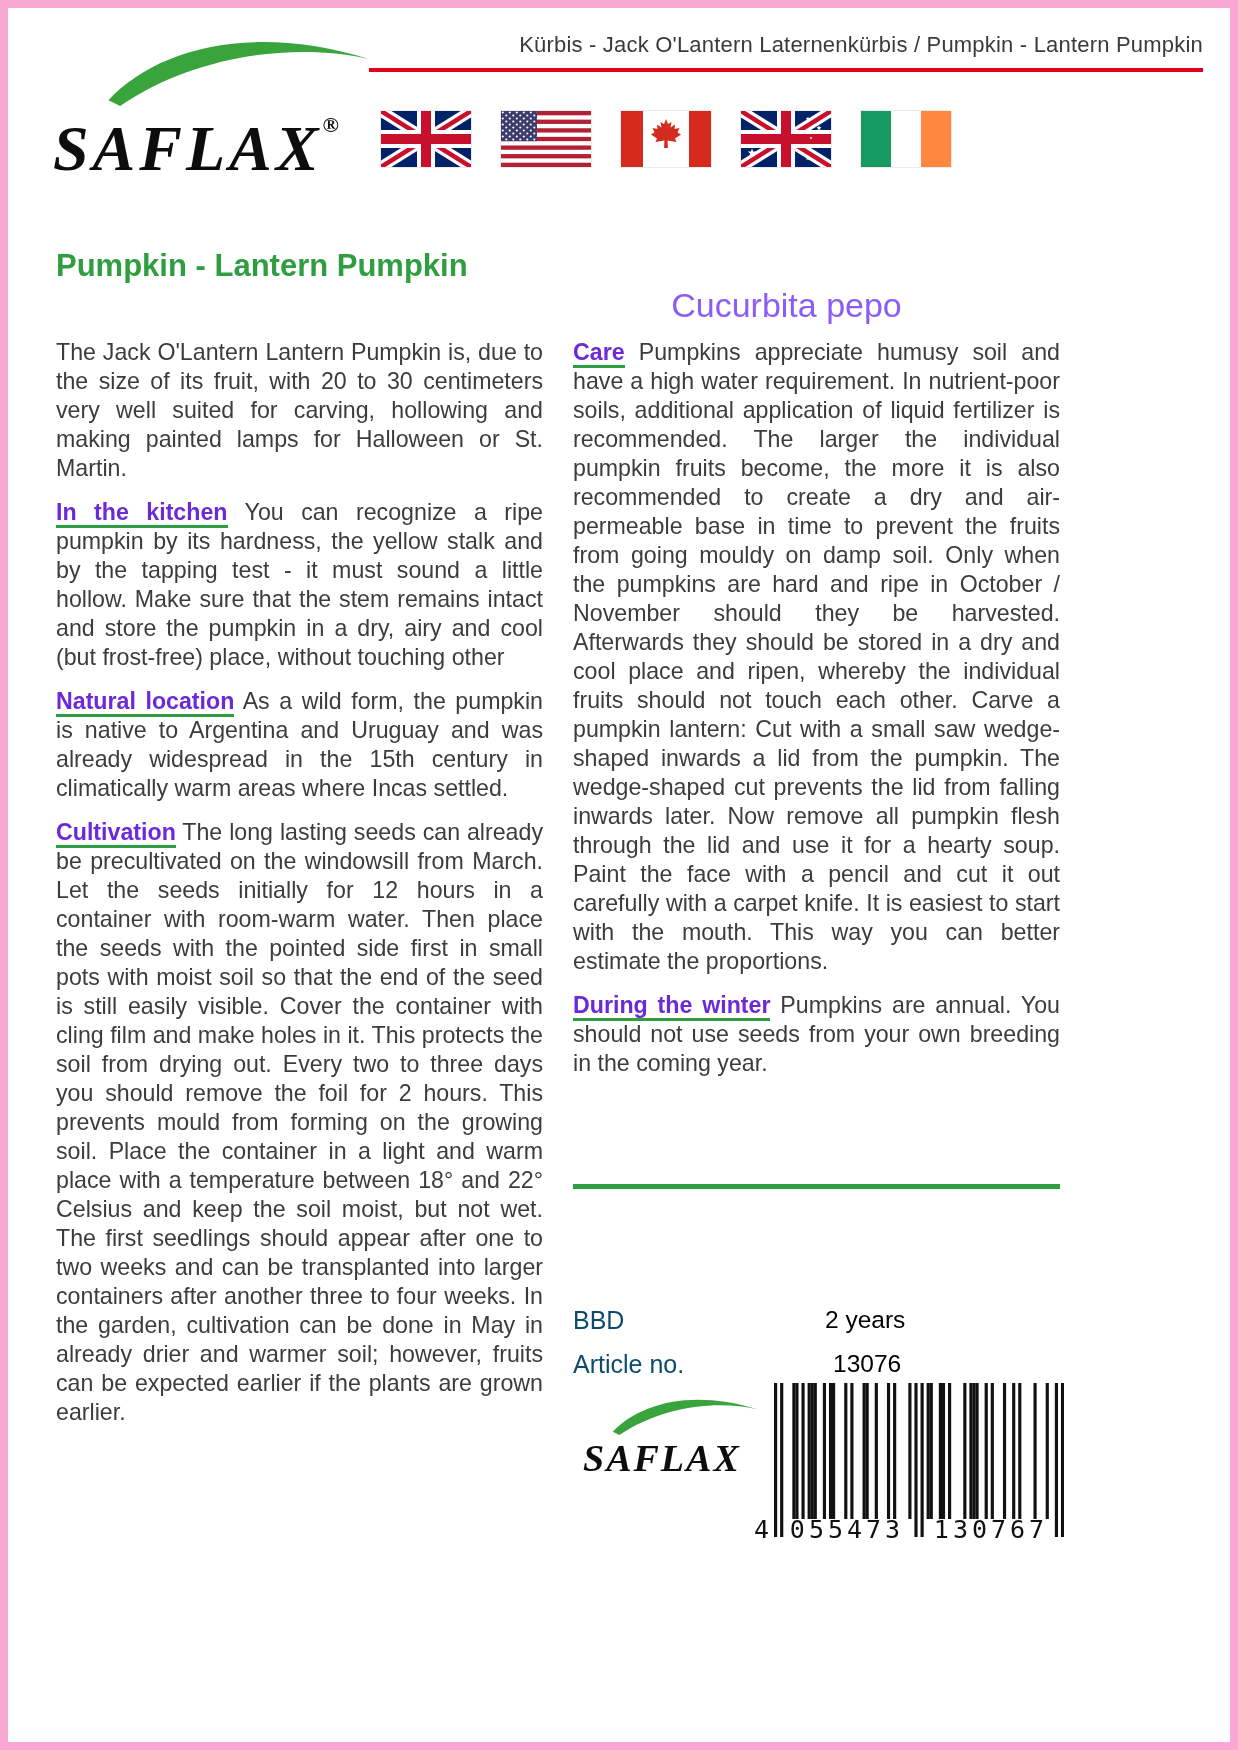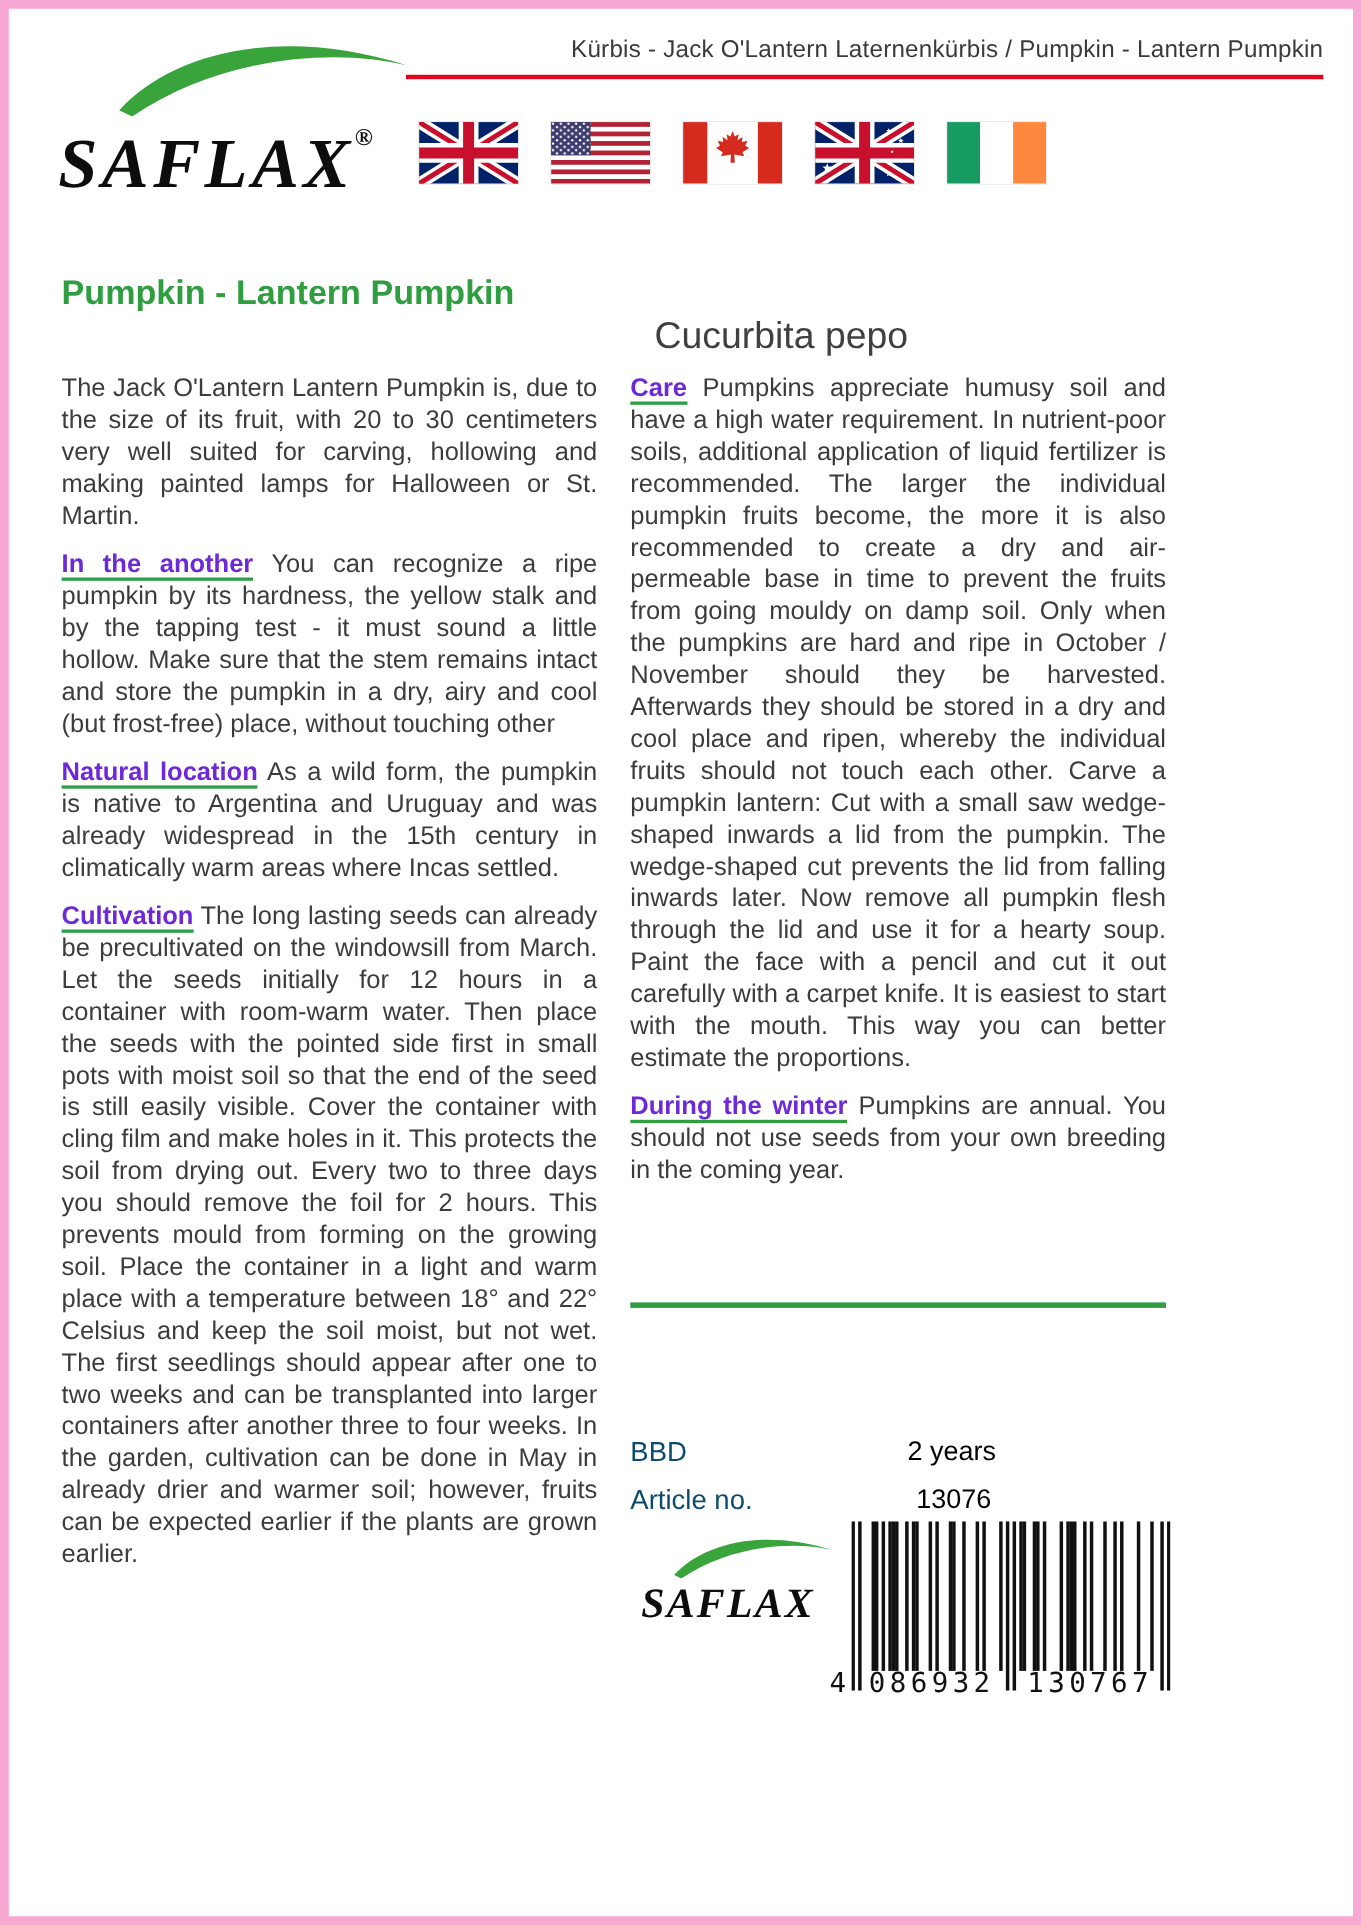--- a/index.html
+++ b/index.html
@@ -39,22 +39,22 @@
   
   .flags { position:absolute; left:373px; top:103px; display:flex; gap:30px; }
   .flag { width:90px; height:56px; box-shadow:0 0 0 1px rgba(0,0,0,.08); }
   .flag svg { display:block; width:100%; height:100%; }
   
   .main-title {
     position:absolute; left:48px; top:240px;
     font-size:31px; font-weight:bold; color:#2f9e41;
   }
   .botanical {
-    position:absolute; left:587px; top:278px; width:487px;
-    font-size:34px; color:#404040; text-align:left;
+    position:absolute; left:535px; top:278px; width:487px;
+    font-size:34px; color:#8b5cf6; text-align:center;
   }
   
   .col { position:absolute; top:330px; width:487px; }
   .col-left  { left:48px; }
   .col-right { left:565px; }
   .body-text { font-size:23.2px; line-height:29px; color:#3c3c3b; text-align:justify; }
   .para + .para { margin-top:15px; }
   .sect {
     color:#6d28d9; font-weight:bold;
     border-bottom:3px solid #2f9e41; padding-bottom:0px;
@@ -169,21 +169,21 @@
       </svg>
     </div>
   </div>
 
   <h1 class="main-title">Pumpkin - Lantern Pumpkin</h1>
   <div class="botanical">Cucurbita pepo</div>
 
   <div class="col col-left body-text">
     <p class="para"><span>The Jack O'Lantern Lantern Pumpkin is, due to the size of its fruit, with 20 to 30 centimeters very well suited for carving, hollowing and making painted lamps for Halloween or St. Martin.</span></p>
     <p class="para">
-      <span class="sect">In the another</span>
+      <span class="sect">In the kitchen</span>
       <span>You can recognize a ripe pumpkin by its hardness, the yellow stalk and by the tapping test - it must sound a little hollow. Make sure that the stem remains intact and store the pumpkin in a dry, airy and cool (but frost-free) place, without touching other</span>
     </p>
     <p class="para">
       <span class="sect">Natural location</span>
       <span>As a wild form, the pumpkin is native to Argentina and Uruguay and was already widespread in the 15th century in climatically warm areas where Incas settled.</span>
     </p>
     <p class="para">
       <span class="sect">Cultivation</span>
       <span>The long lasting seeds can already be precultivated on the windowsill from March. Let the seeds initially for 12 hours in a container with room-warm water. Then place the seeds with the pointed side first in small pots with moist soil so that the end of the seed is still easily visible. Cover the container with cling film and make holes in it. This protects the soil from drying out. Every two to three days you should remove the foil for 2 hours. This prevents mould from forming on the growing soil. Place the container in a light and warm place with a temperature between 18° and 22° Celsius and keep the soil moist, but not wet. The first seedlings should appear after one to two weeks and can be transplanted into larger containers after another three to four weeks. In the garden, cultivation can be done in May in already drier and warmer soil; however, fruits can be expected earlier if the plants are grown earlier.</span>
     </p>
@@ -250,17 +250,17 @@
         <rect x="216.74" y="0" width="3.17" height="136"></rect>
         <rect x="228.95" y="0" width="3.17" height="136"></rect>
         <rect x="238.11" y="0" width="3.17" height="136"></rect>
         <rect x="244.21" y="0" width="3.17" height="136"></rect>
         <rect x="259.47" y="0" width="3.17" height="136"></rect>
         <rect x="271.68" y="0" width="3.17" height="136"></rect>
         <rect x="280.84" y="0" width="3.17" height="154"></rect>
         <rect x="286.95" y="0" width="3.17" height="154"></rect>
       </svg>
     <span class="bc-digit bc-first">4</span>
-    <span class="bc-group bc-g1">086932</span>
+    <span class="bc-group bc-g1">055473</span>
     <span class="bc-group bc-g2">130767</span>
   </div>
 
 </div>
 
 </body></html>

